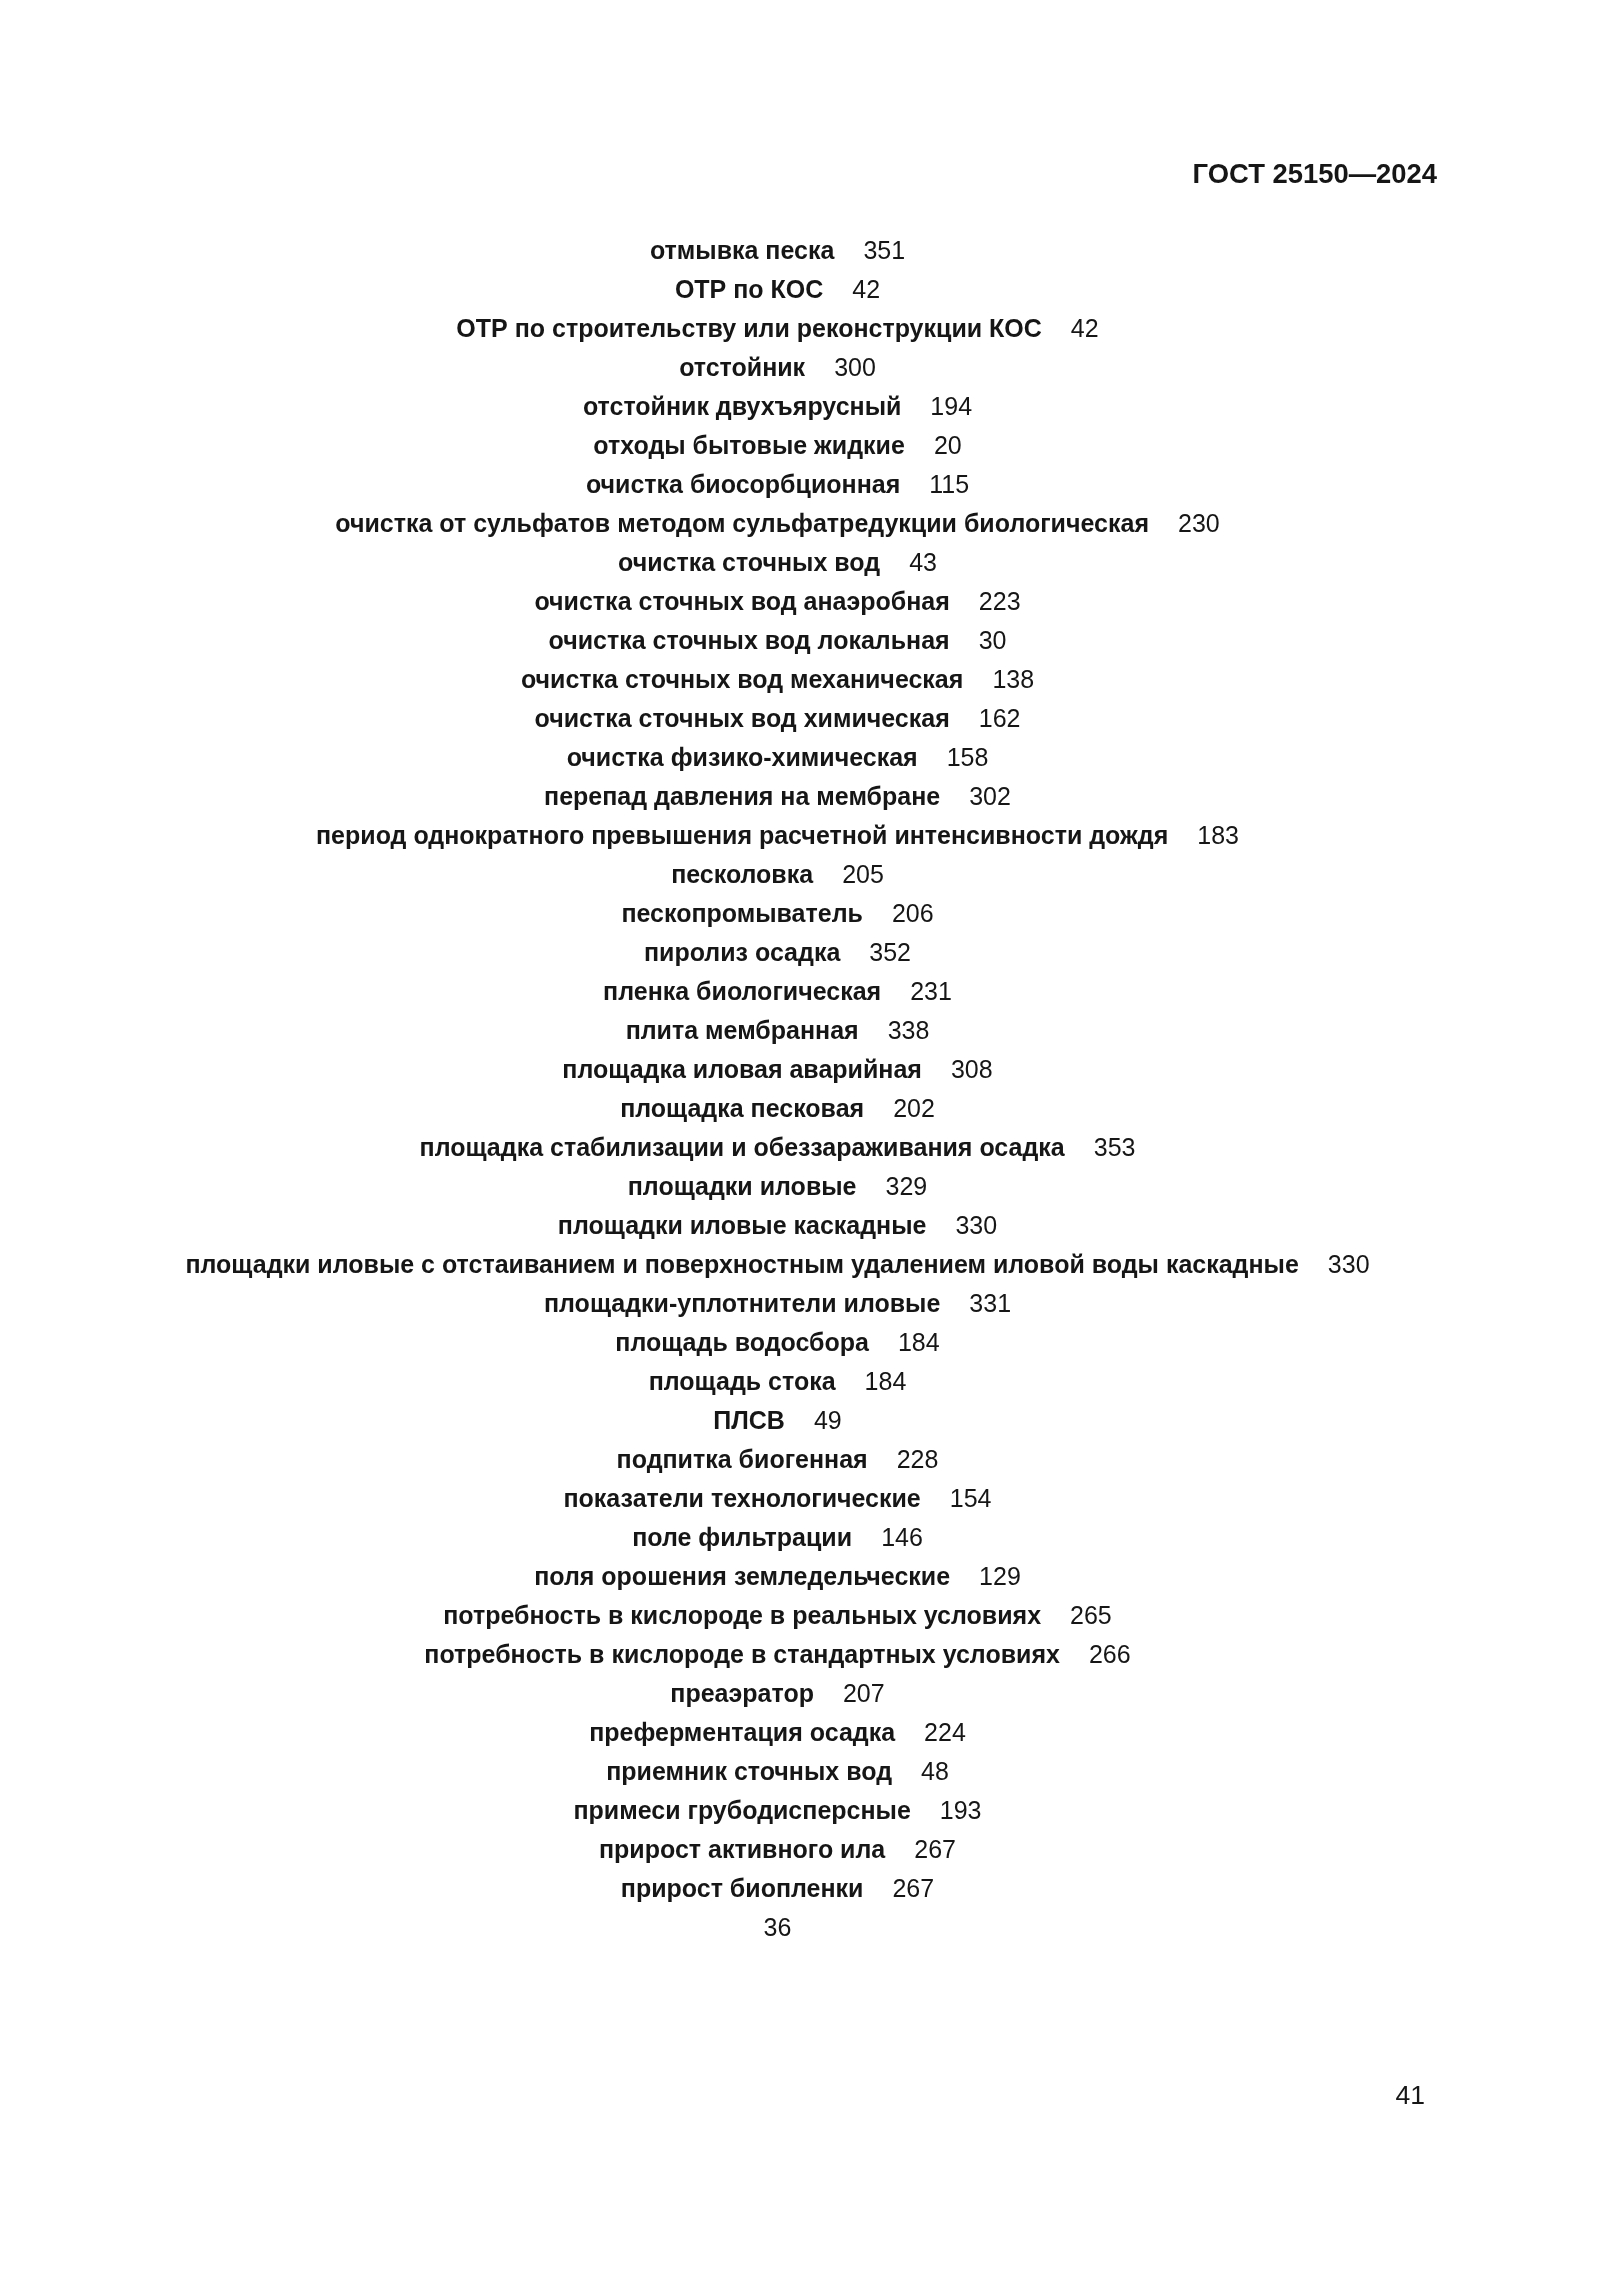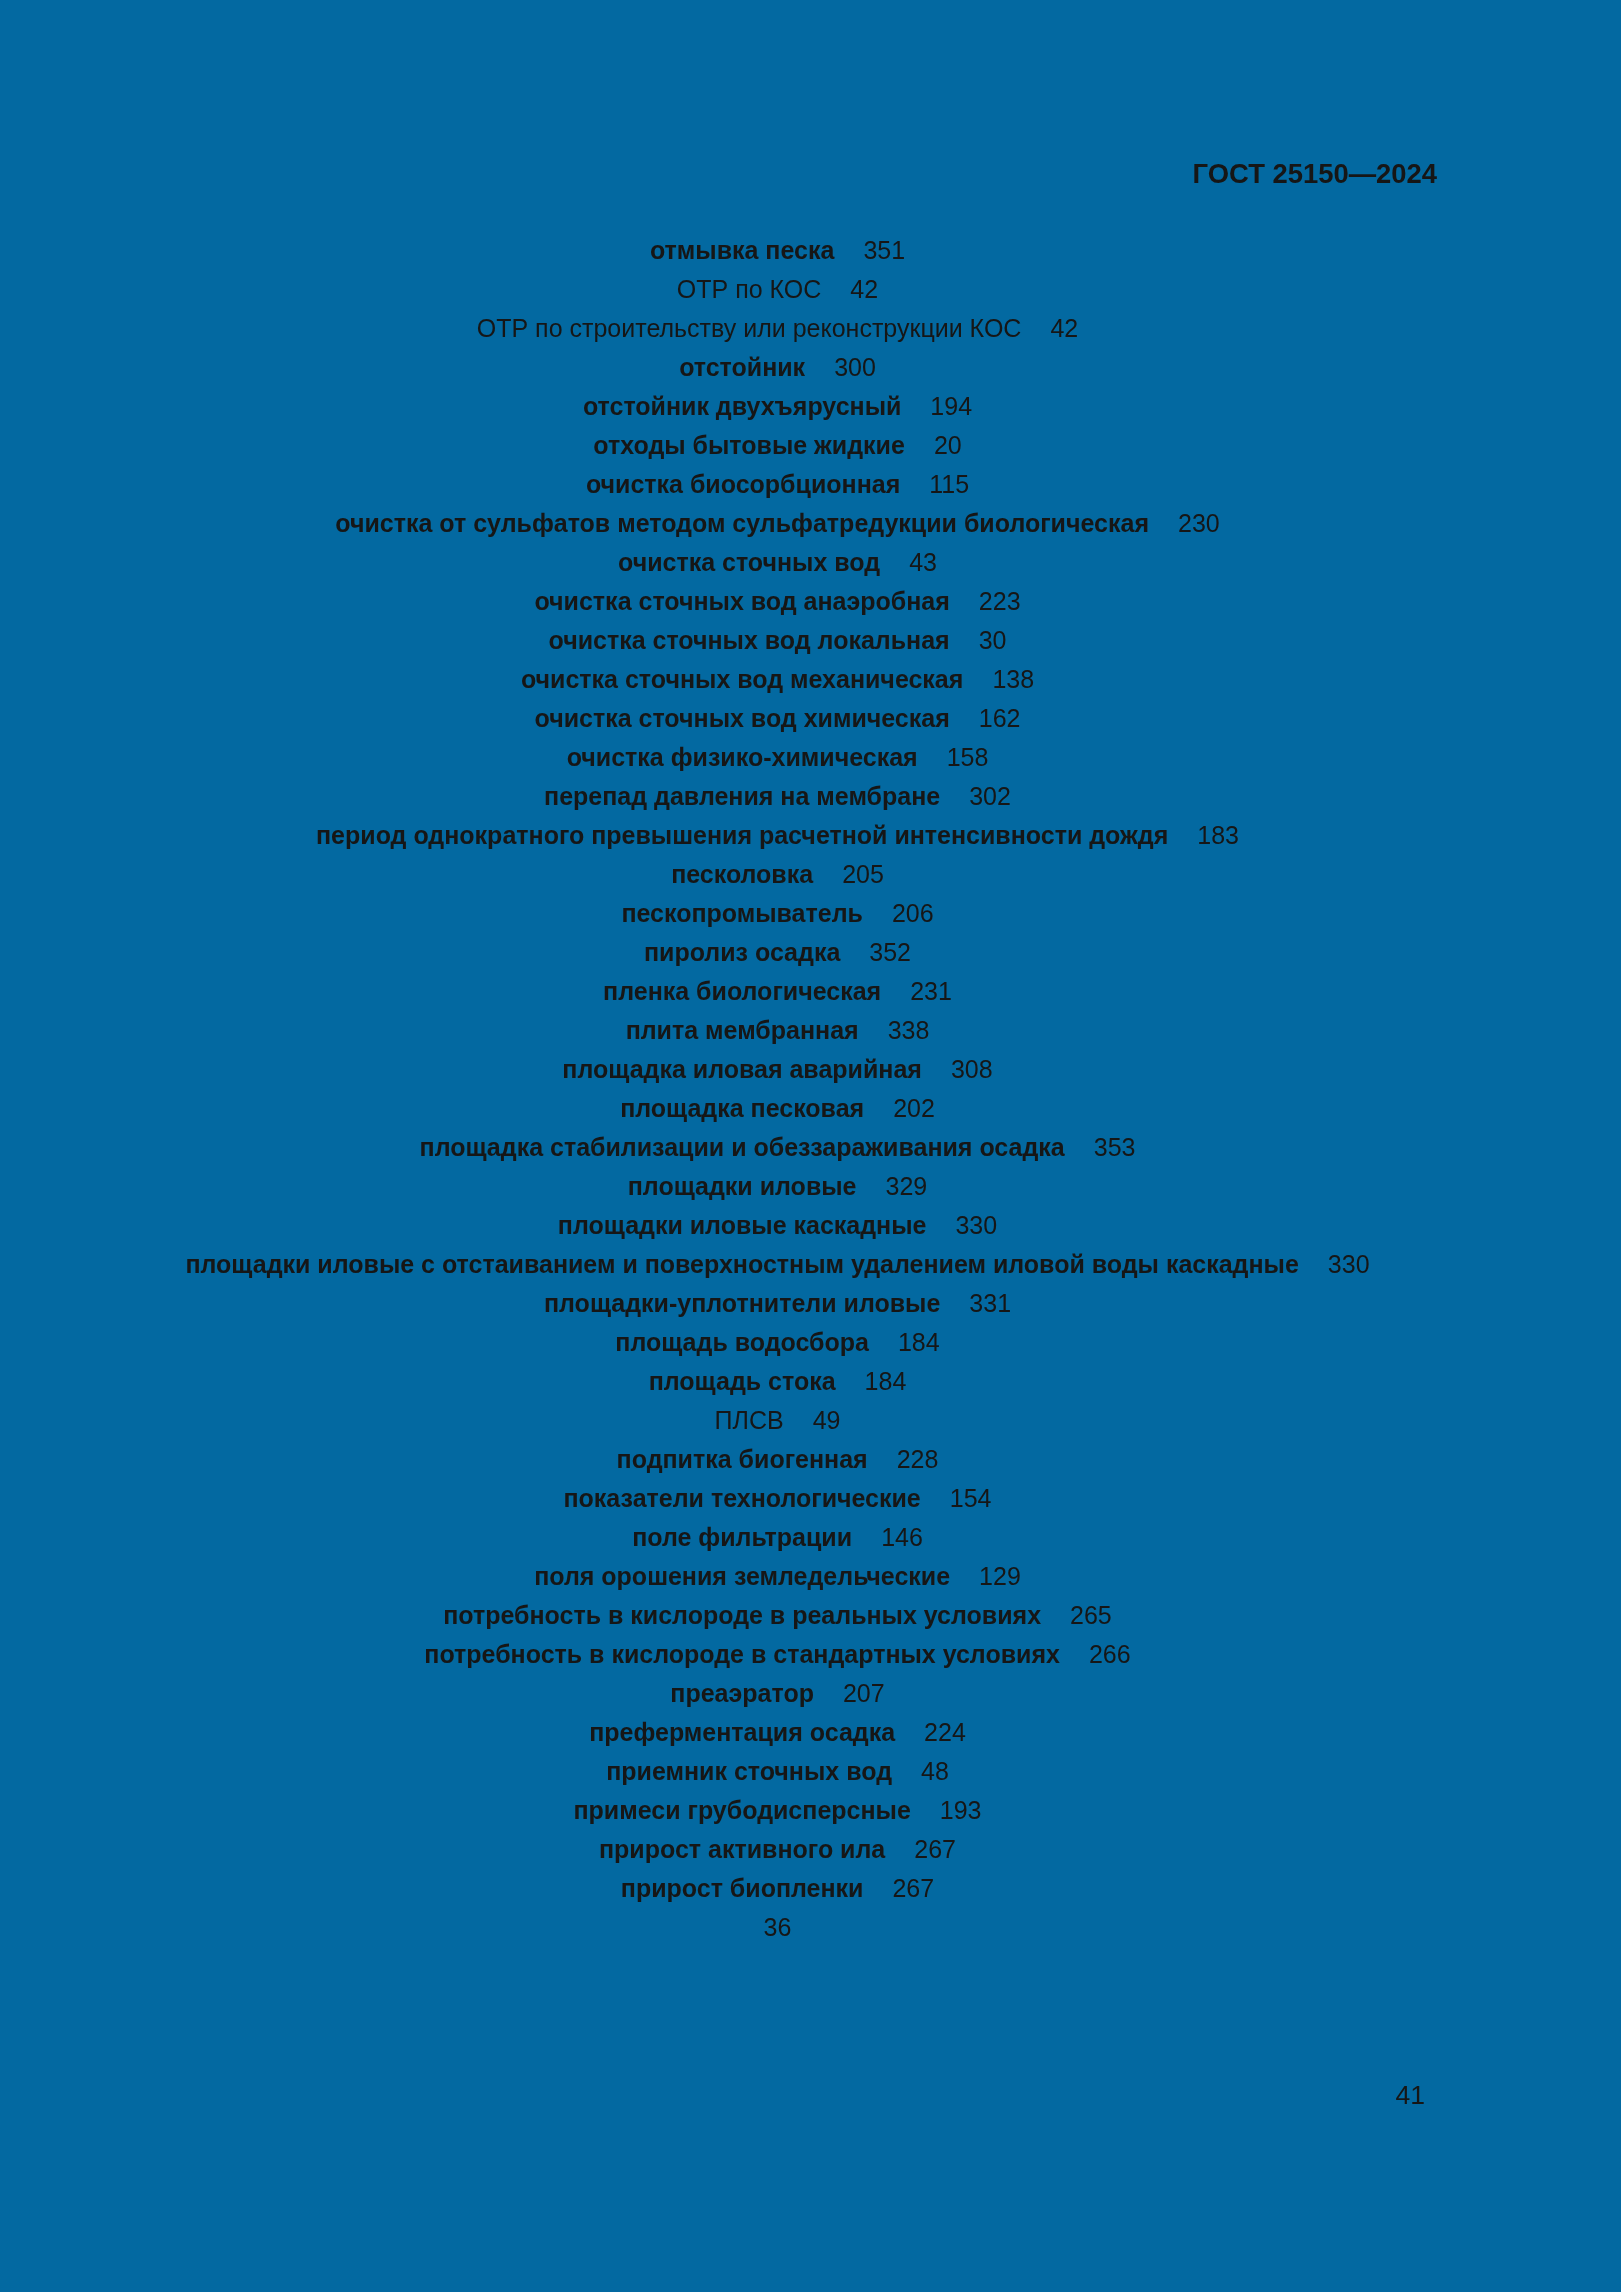--- a/index.html
+++ b/index.html
@@ -5,21 +5,21 @@
   html, body {
     margin: 0;
     padding: 0;
     background: #e8e8e8;
   }
   .page {
     position: relative;
     width: 1621px;
     height: 2293px;
     margin: 0 auto;
-    background: #0369a1;
+    background: #ffffff;
     font-family: "Liberation Sans", sans-serif;
     color: #161616;
     overflow: hidden;
     box-sizing: border-box;
   }
   .content {
     position: absolute;
     left: 118px;
     top: 153px;
     width: 1319px;
@@ -35,21 +35,21 @@
     width: 100%;
   }
   .entry {
     display: flex;
     justify-content: center;
     align-items: baseline;
     line-height: 39px;
     font-size: 25px;
   }
   .entry .term {
-    font-weight: normal;
+    font-weight: bold;
     white-space: nowrap;
     padding-right: 29px;
   }
   .entry .term.bold {
     font-weight: bold;
   }
   .entry .num {
     font-weight: normal;
     text-align: right;
     white-space: nowrap;

